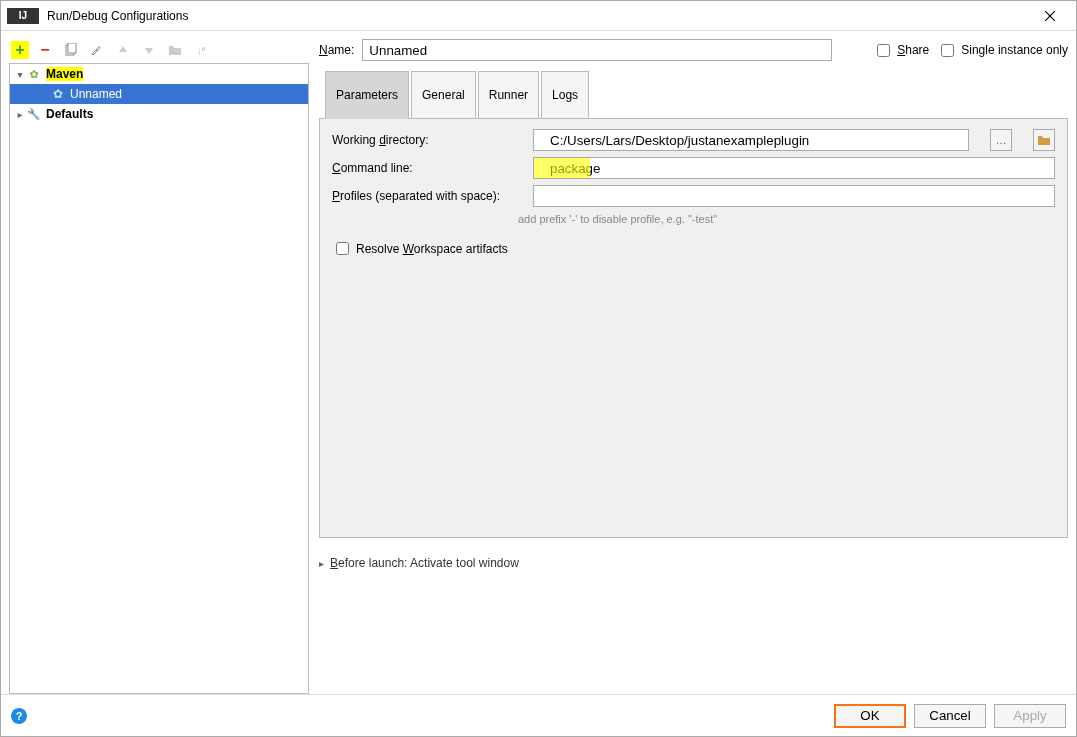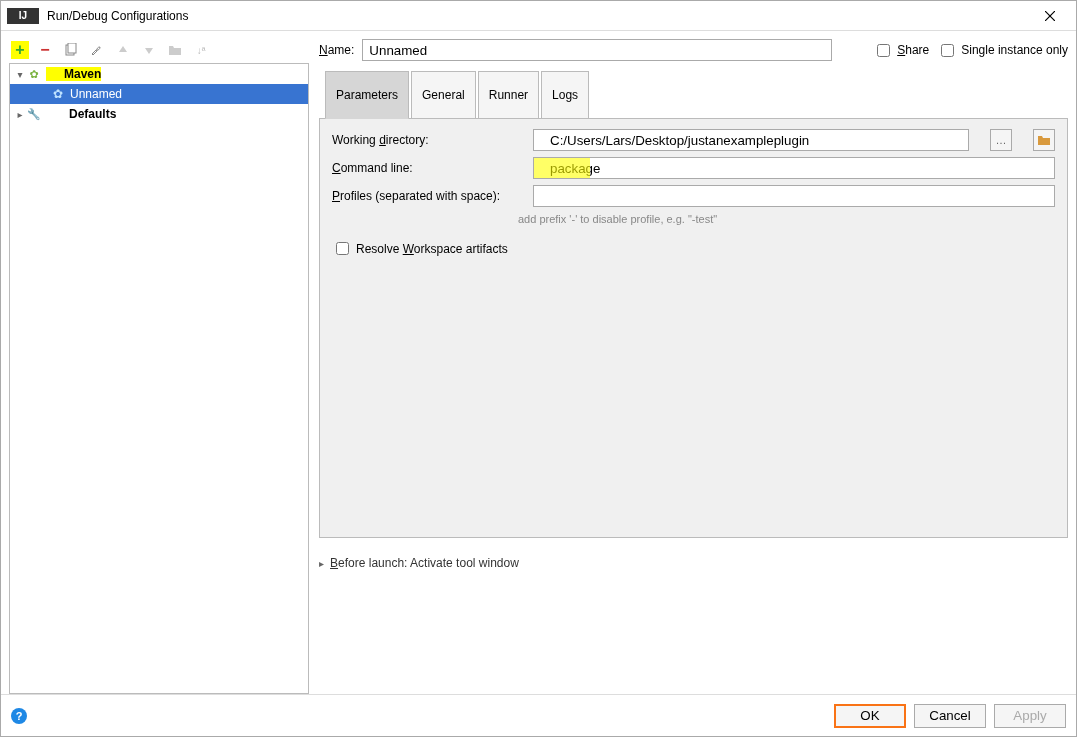--- a/index.html
+++ b/index.html
@@ -258,30 +258,30 @@
         <svg width="14" height="12" viewBox="0 0 14 12">
           <path d="M1 2h4l1 2h7v7H1z" fill="#ccc"></path>
         </svg>
       </div>
       <div class="tbtn disabled" style="font-size:10px;color:#bbb;">↓ª</div>
     </div>
     <div class="tree">
       <div class="treerow highlighted">
         <span class="caret">▾</span>
         <span class="ticon gear" style="color:#7cb342;">✿</span>
-        <span class="label" style="font-weight:bold;padding-left:18px;">Maven</span>
+        <span class="label" style="font-weight:bold;">Maven</span>
       </div>
       <div class="treerow selected" style="padding-left:40px;">
         <span class="ticon" style="color:#bfe3ff;">✿</span>
         <span class="label">Unnamed</span>
       </div>
       <div class="treerow">
         <span class="caret">▸</span>
         <span class="ticon wrench">🔧</span>
-        <span class="label" style="font-weight:bold;margin-left:23px;">Defaults</span>
+        <span class="label" style="font-weight:bold;">Defaults</span>
       </div>
     </div>
   </div>
 
   <div class="right">
     <div class="namerow">
       <label><u>N</u>ame:</label>
       <input class="text" value="Unnamed" style="">
       <div class="spacer"></div>
       <label class="chk">

